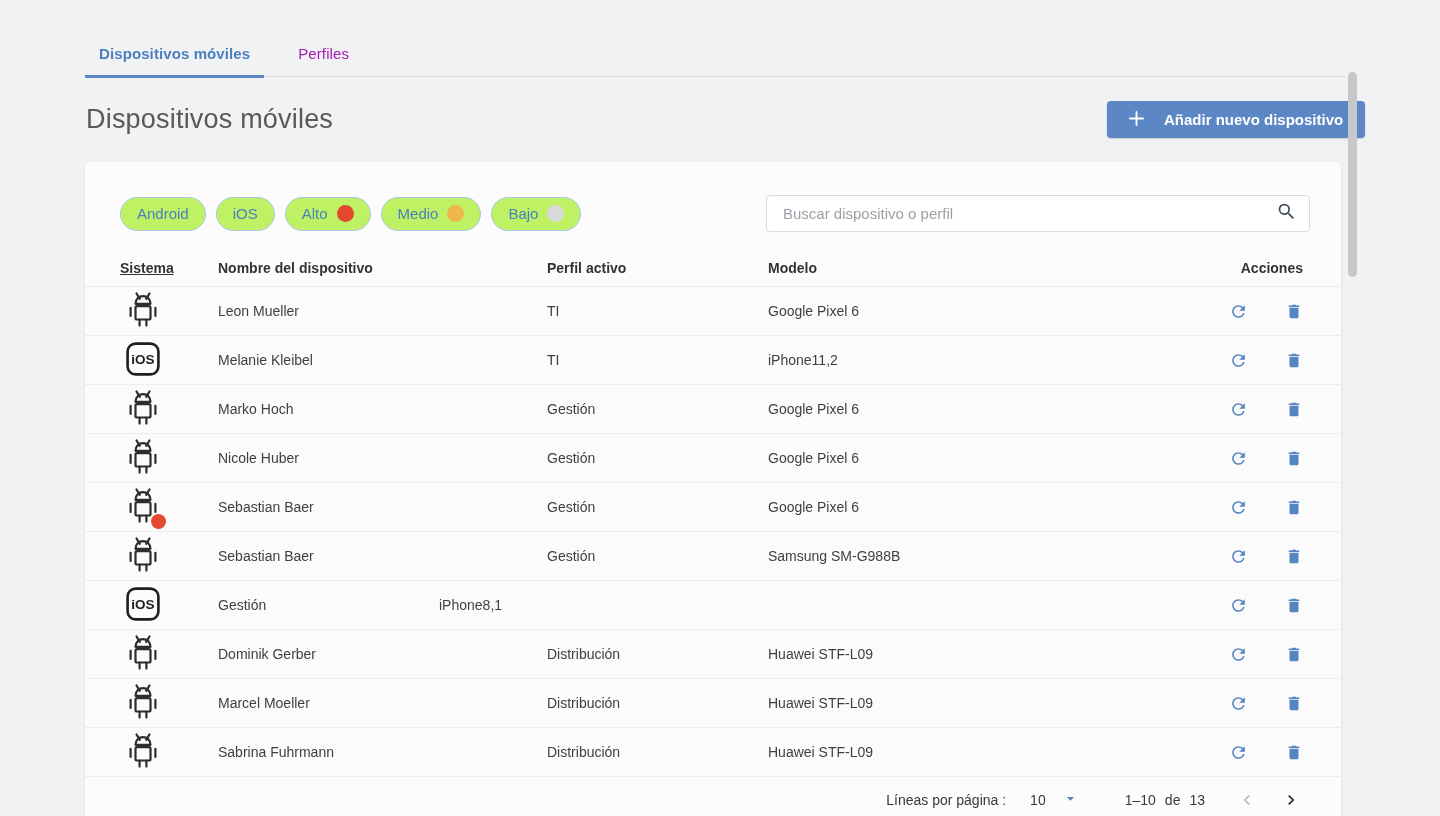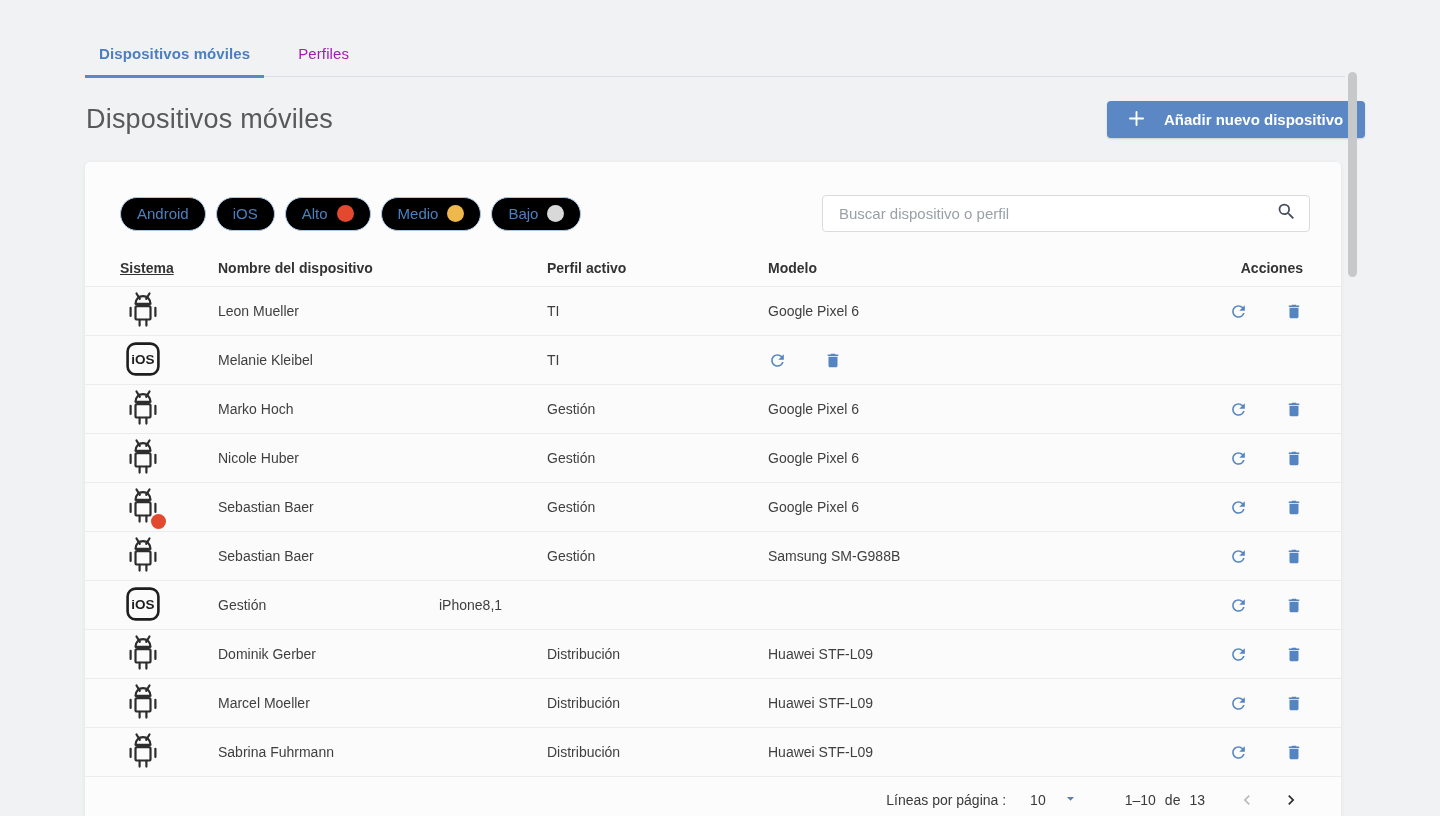--- a/index.html
+++ b/index.html
@@ -47,27 +47,27 @@
   }
 
   
   .filters-row {
     display:flex; justify-content:space-between; align-items:center;
     padding:33px 31px 17px 35px;
   }
   .chips { display:flex; gap:10px; }
   .chip {
     height:34px; padding:0 16px; border:1px solid #abc7e8; border-radius:17px;
-    color:#4b80bf; font-size:15px; background:#000000;
+    color:#4b80bf; font-size:15px; background:#bef264;
     display:flex; align-items:center; gap:9px; cursor:pointer; white-space:nowrap;
   }
   .chip .dot { width:17px; height:17px; border-radius:50%; }
 
   .search-box {
-    width:488px; height:37px; background:#fff;
+    width:544px; height:37px; background:#fff;
     border:1px solid #d9dbdf; border-radius:4px;
     display:flex; align-items:center; padding:0 12px 0 4px;
   }
   .search-box input {
     flex:1; border:none; outline:none; font-family:inherit;
     font-size:15px; color:#3f3f3f; padding:0 12px; background:transparent;
   }
   .search-box input::placeholder { color:#9ba0a8; }
 
   
@@ -214,20 +214,21 @@
       <span class="os-icon-wrap">
         <span class="os-icon"><svg width="36" height="36" viewBox="0 0 36 36">
                 <rect x="2.6" y="2.6" width="30.8" height="30.8" rx="8" fill="none" stroke="#1e1e1e" stroke-width="2.6"></rect>
                 <text x="18" y="23.3" text-anchor="middle" font-family="Liberation Sans, sans-serif" font-size="13.5" font-weight="bold" fill="#1e1e1e">iOS</text>
               </svg></span>
 
       </span>
     </div>
     <div class="c-name">Melanie Kleibel</div>
     <div class="c-profile">TI</div>
+    <div class="c-model">iPhone11,2</div>
     <div class="c-actions">
       <button class="icon-btn">
         <svg width="19" height="19" viewBox="0 0 24 24" fill="#5585c1">
               <path d="M17.65 6.35A7.96 7.96 0 0 0 12 4c-4.42 0-7.99 3.58-7.99 8s3.57 8 7.99 8c3.73 0 6.84-2.55 7.73-6h-2.08A5.99 5.99 0 0 1 12 18c-3.31 0-6-2.69-6-6s2.69-6 6-6c1.66 0 3.14.69 4.22 1.78L13 11h7V4l-2.35 2.35z"></path>
             </svg>
       </button>
       <button class="icon-btn">
         <svg width="18" height="19" viewBox="0 0 24 24" fill="#5585c1">
               <path d="M6 19c0 1.1.9 2 2 2h8c1.1 0 2-.9 2-2V7H6v12zM19 4h-3.5l-1-1h-5l-1 1H5v2h14V4z"></path>
             </svg>

